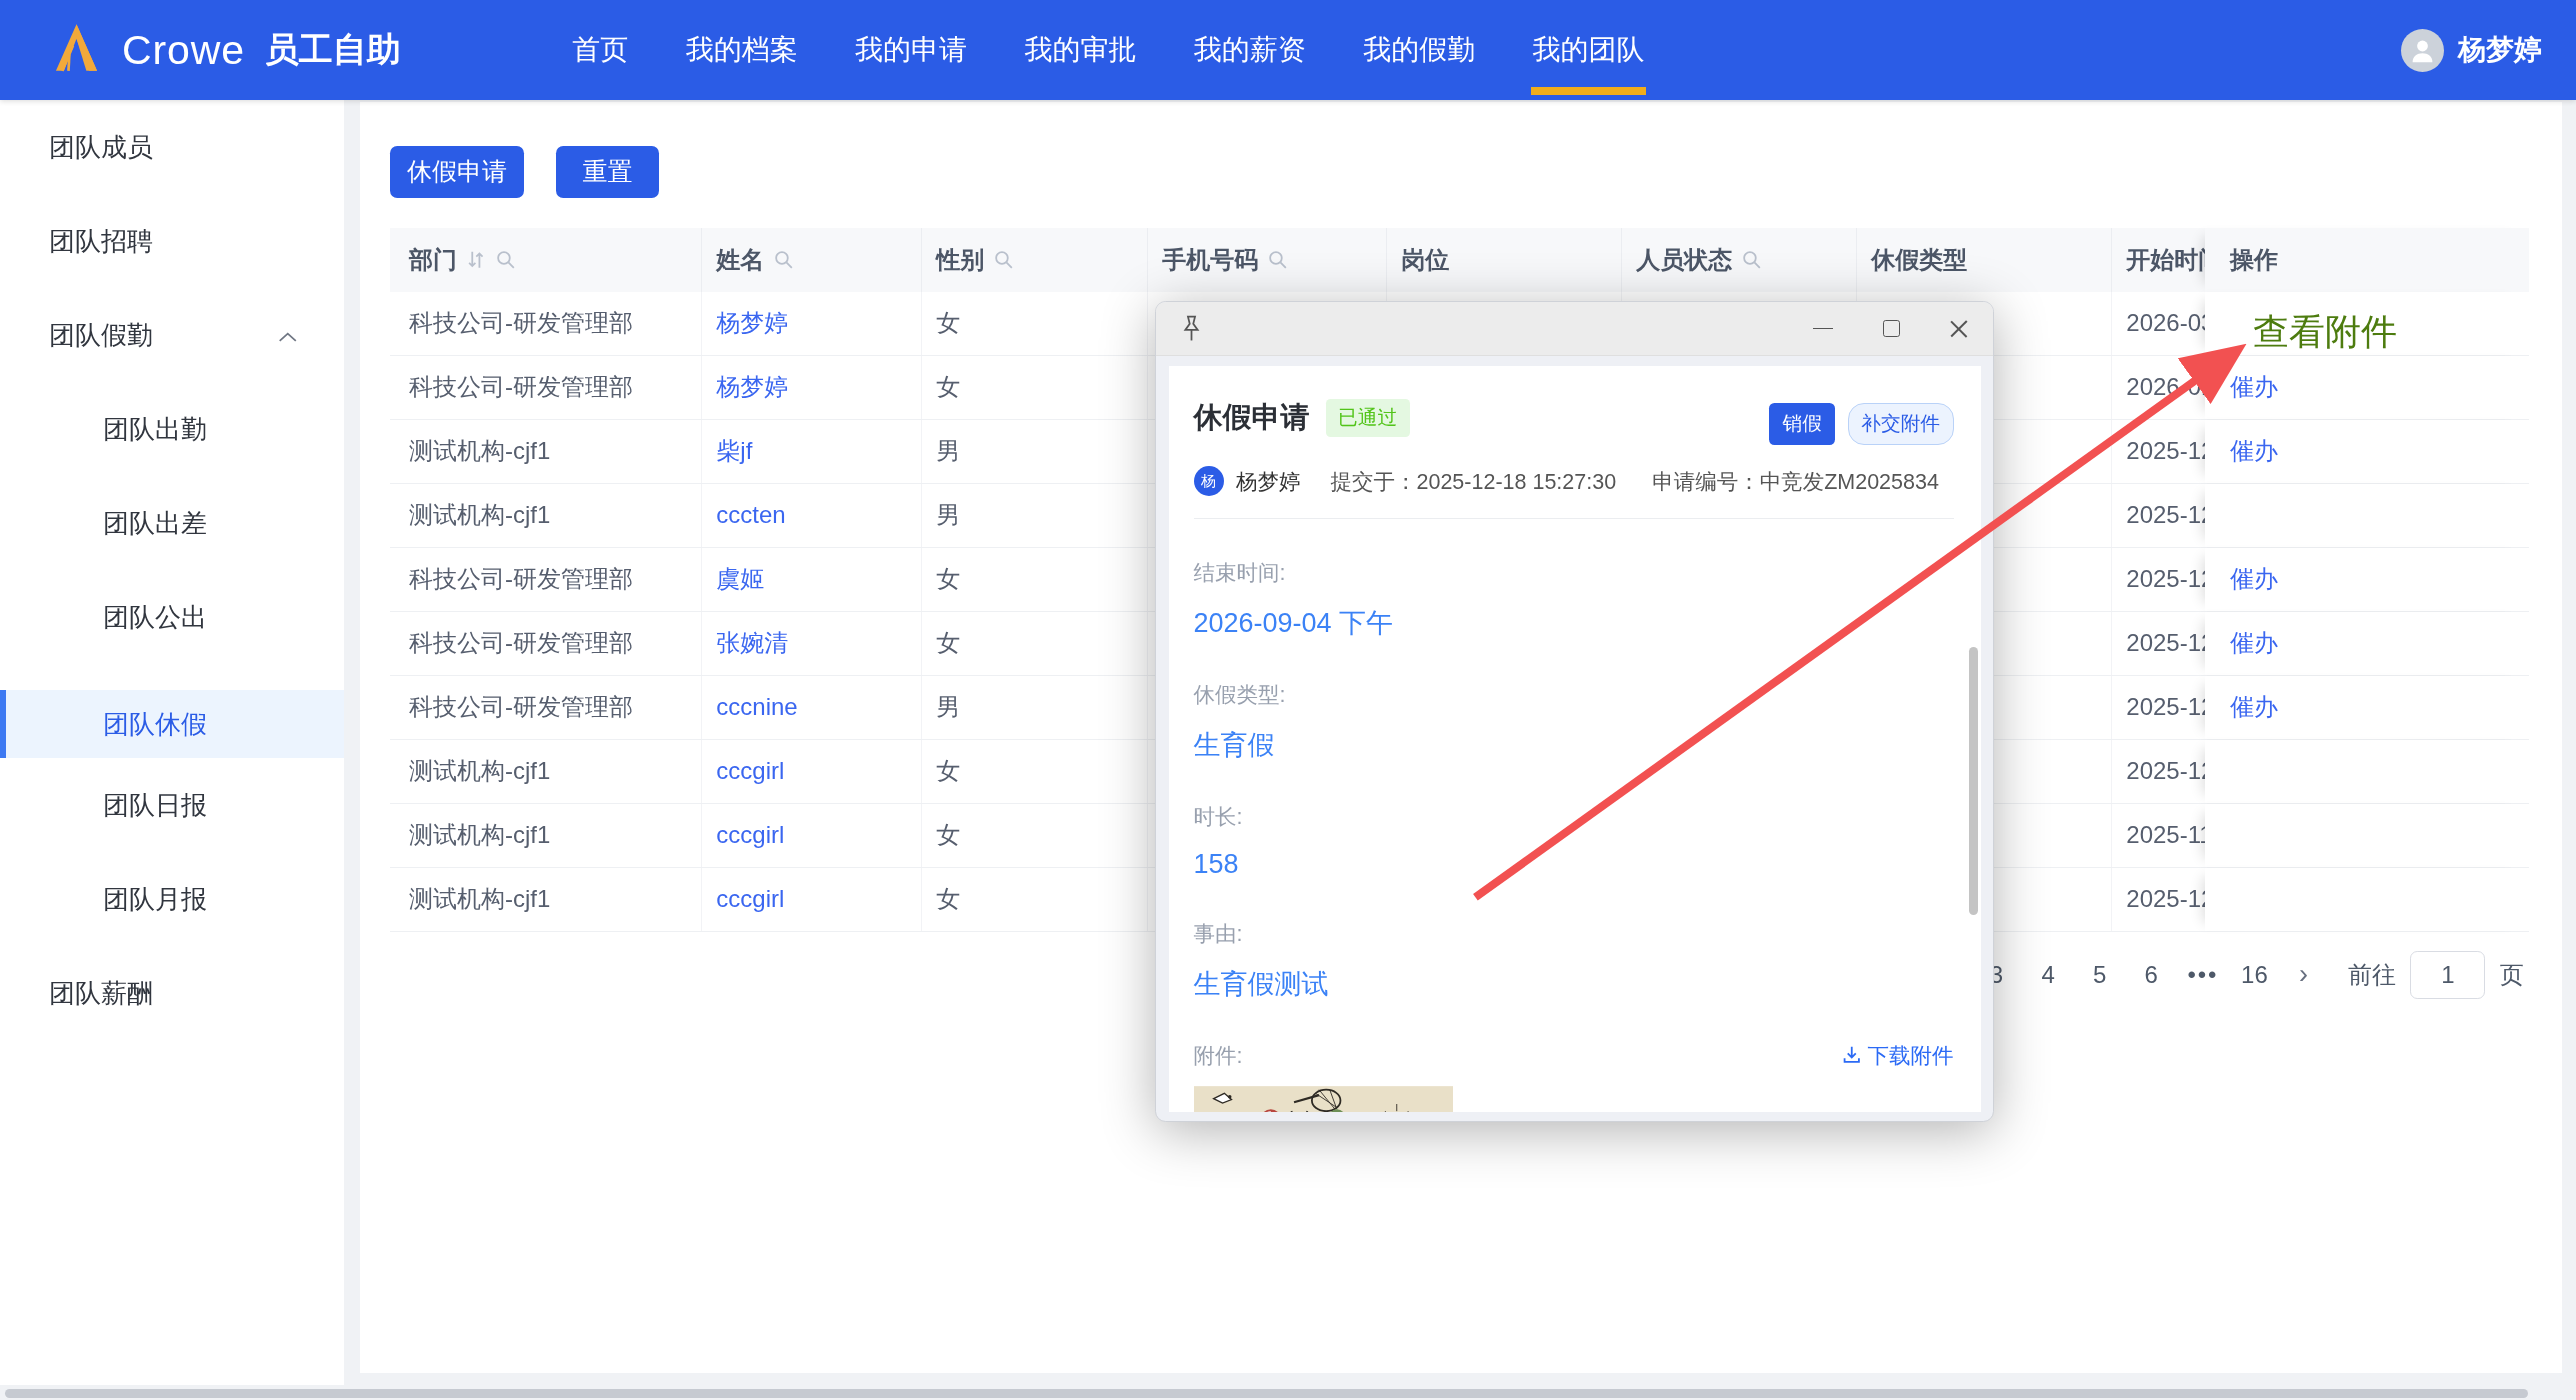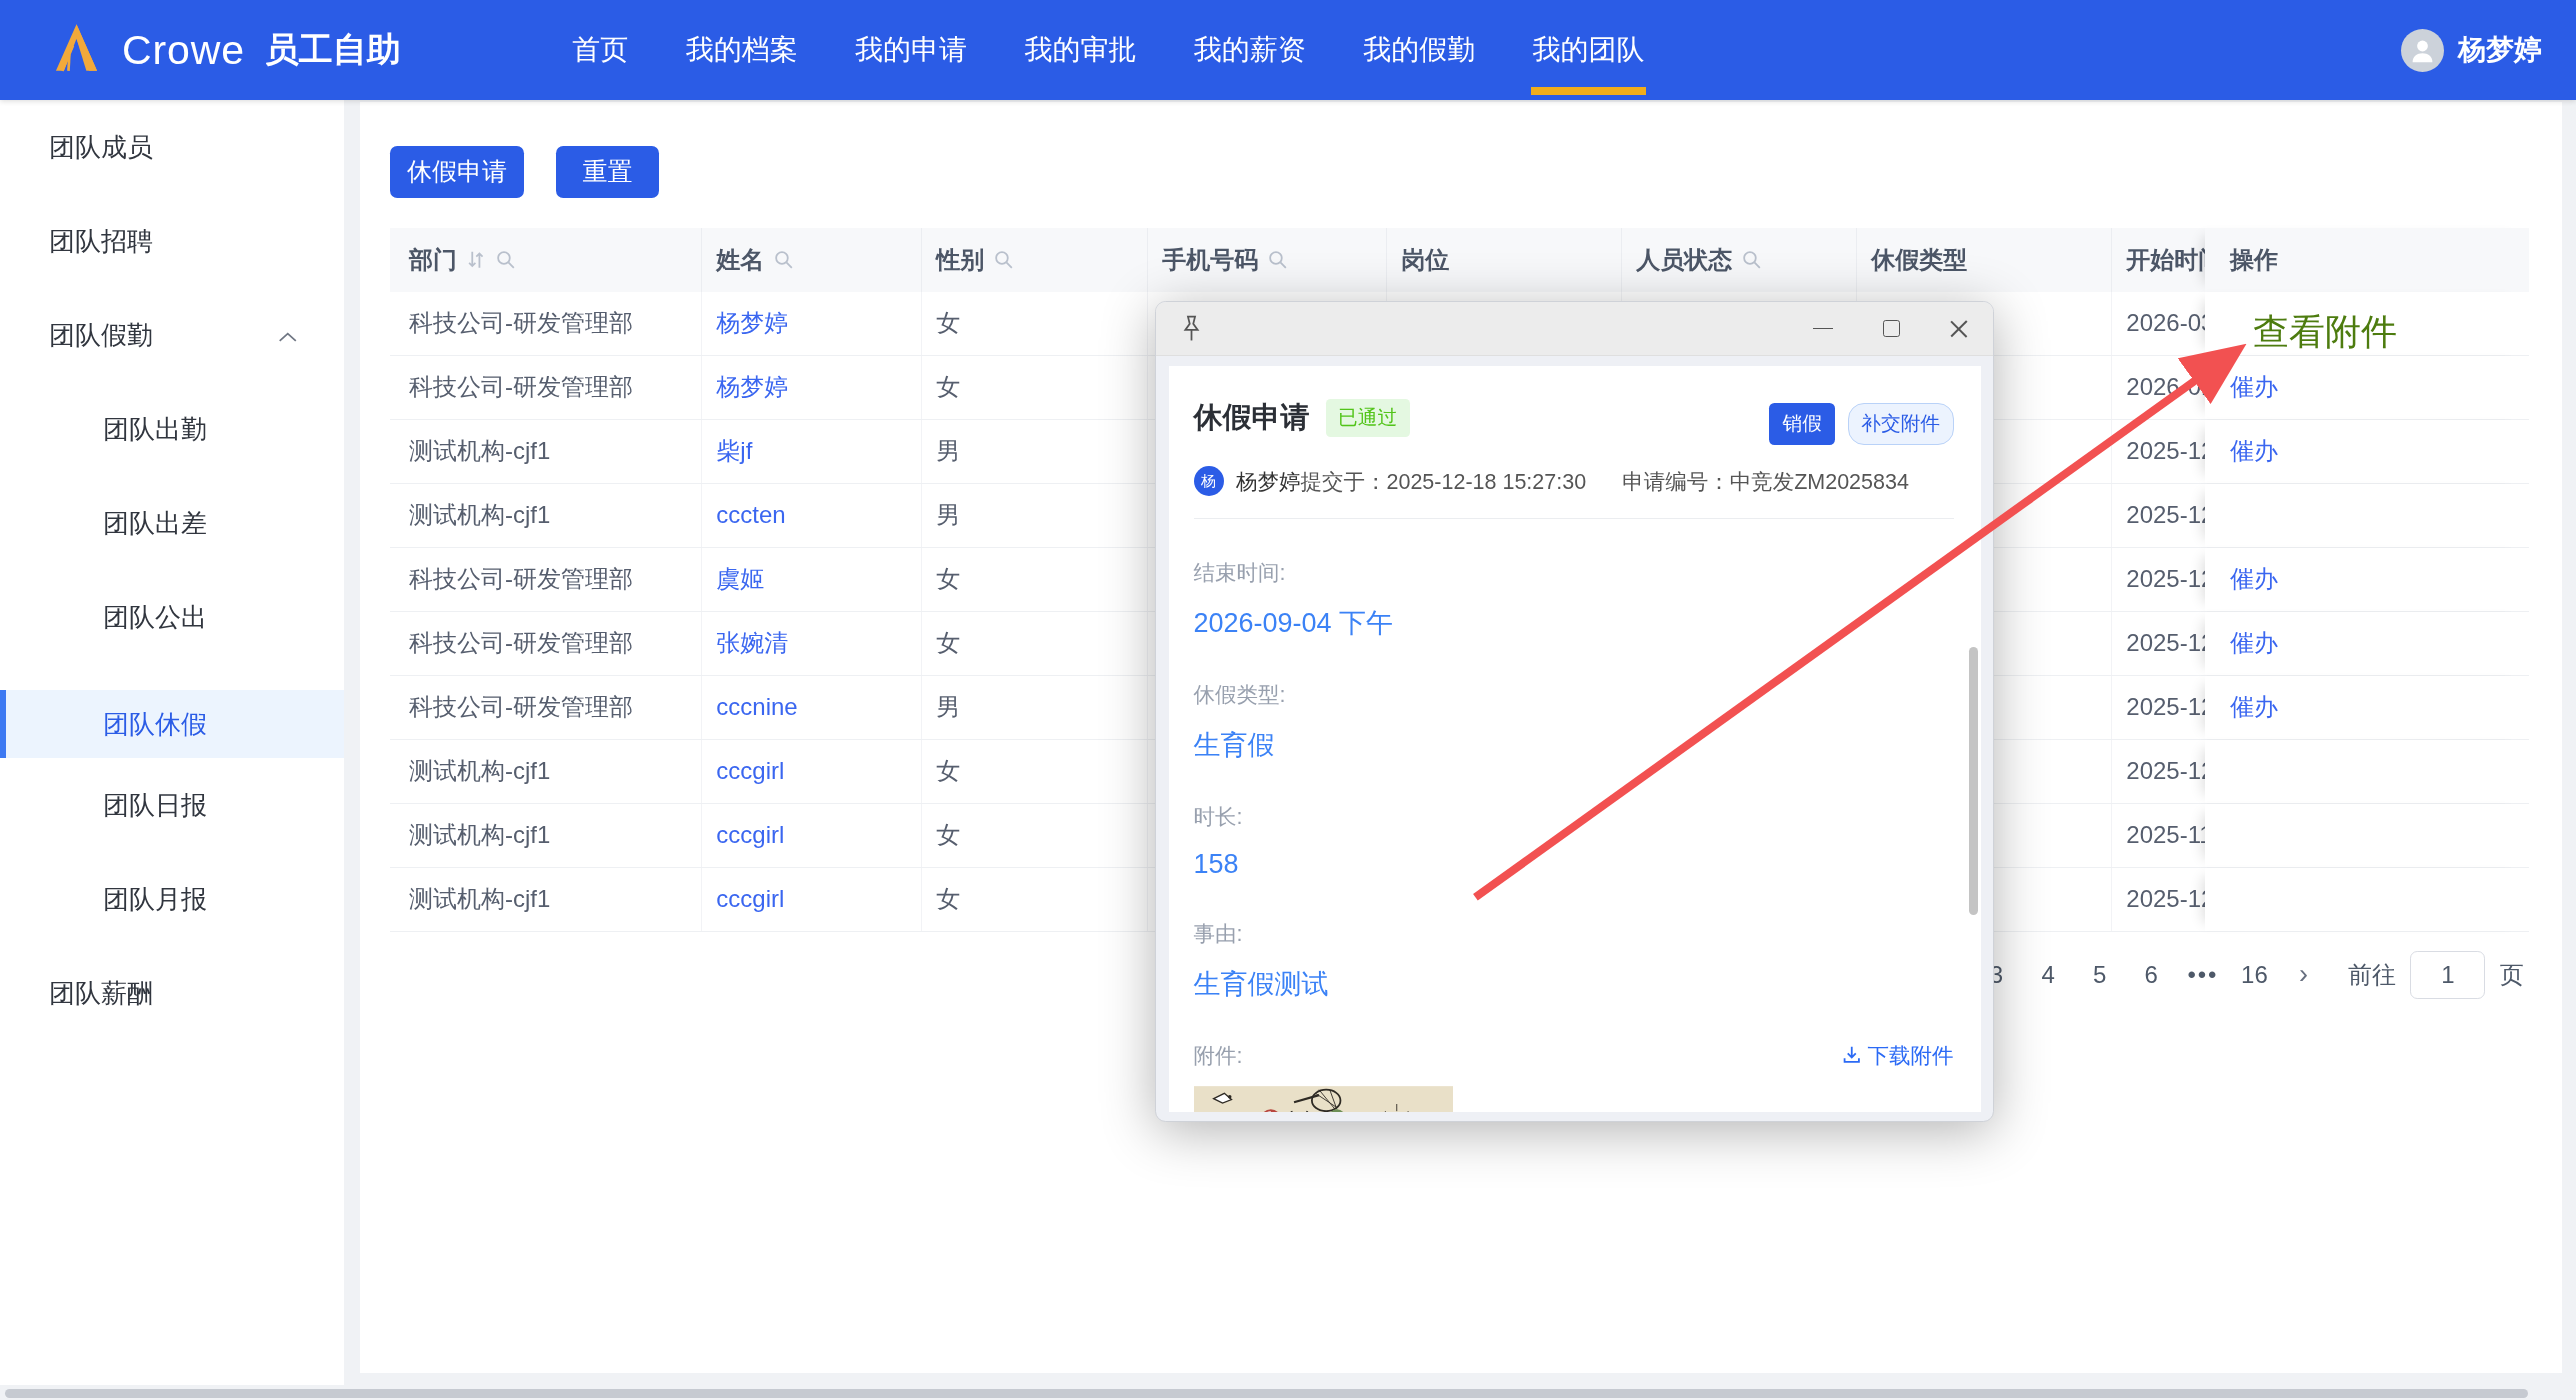--- a/index.html
+++ b/index.html
@@ -85,21 +85,21 @@
   .panel-title { font-size:29px; font-weight:700; color:#2b2f36; }
   .status-badge { margin-left:16px; background:#e4f8e1; color:#52c41a; font-size:19.7px; padding:5.4px 12.5px; border-radius:4.5px; }
   .panel-btns { margin-left:auto; display:flex;margin-top:12px; }
   .btn-revoke { background:#2b5ce6; color:#fff; font-size:19.7px; padding:7.2px 13.4px; border-radius:5.4px; cursor:pointer; }
   .btn-supplement { background:#ecf3fe; color:#2b5ce6; border:0.9px solid #b9d2f8; font-size:19.7px; padding:6.3px 12.5px;
                     border-radius:16px; margin-left:12.5px; cursor:pointer; }
   .meta-row { display:flex; align-items:center; margin-top:21.5px; font-size:21.5px; color:#555; }
   .mini-avatar { width:30px; height:30px; border-radius:50%; background:#2b5ce6; color:#fff; font-size:15px;
                  display:flex; align-items:center; justify-content:center; }
   .meta-name { color:#333; margin-left:12.5px; }
-  .meta-submit { } .meta-number { margin-left:36px; }
+  .meta-submit { margin-left:30px; } .meta-number { margin-left:36px; }
   .panel-divider { border-bottom:0.9px solid #ebedf0; margin-top:21.5px; }
   .field { margin-top:39px; }
   .field-label { font-size:21.5px; color:#98a0ae; }
   .field-value { font-size:27px; color:#3b82f6; margin-top:18px; }
   .attach-row { display:flex; align-items:flex-end; justify-content:space-between; margin-top:39px; }
   .download-link { display:flex; align-items:center; color:#2b6af5; font-size:21.5px; cursor:pointer; }
   .download-link svg { margin-right:5.4px; }
   .attach-img { margin-top:16px; width:259px; height:195px; display:block; }
   .modal-scrollthumb { position:absolute; right:2.7px; top:281px; width:9px; height:268px; background:#c4c4c4; border-radius:4.5px; }
 

